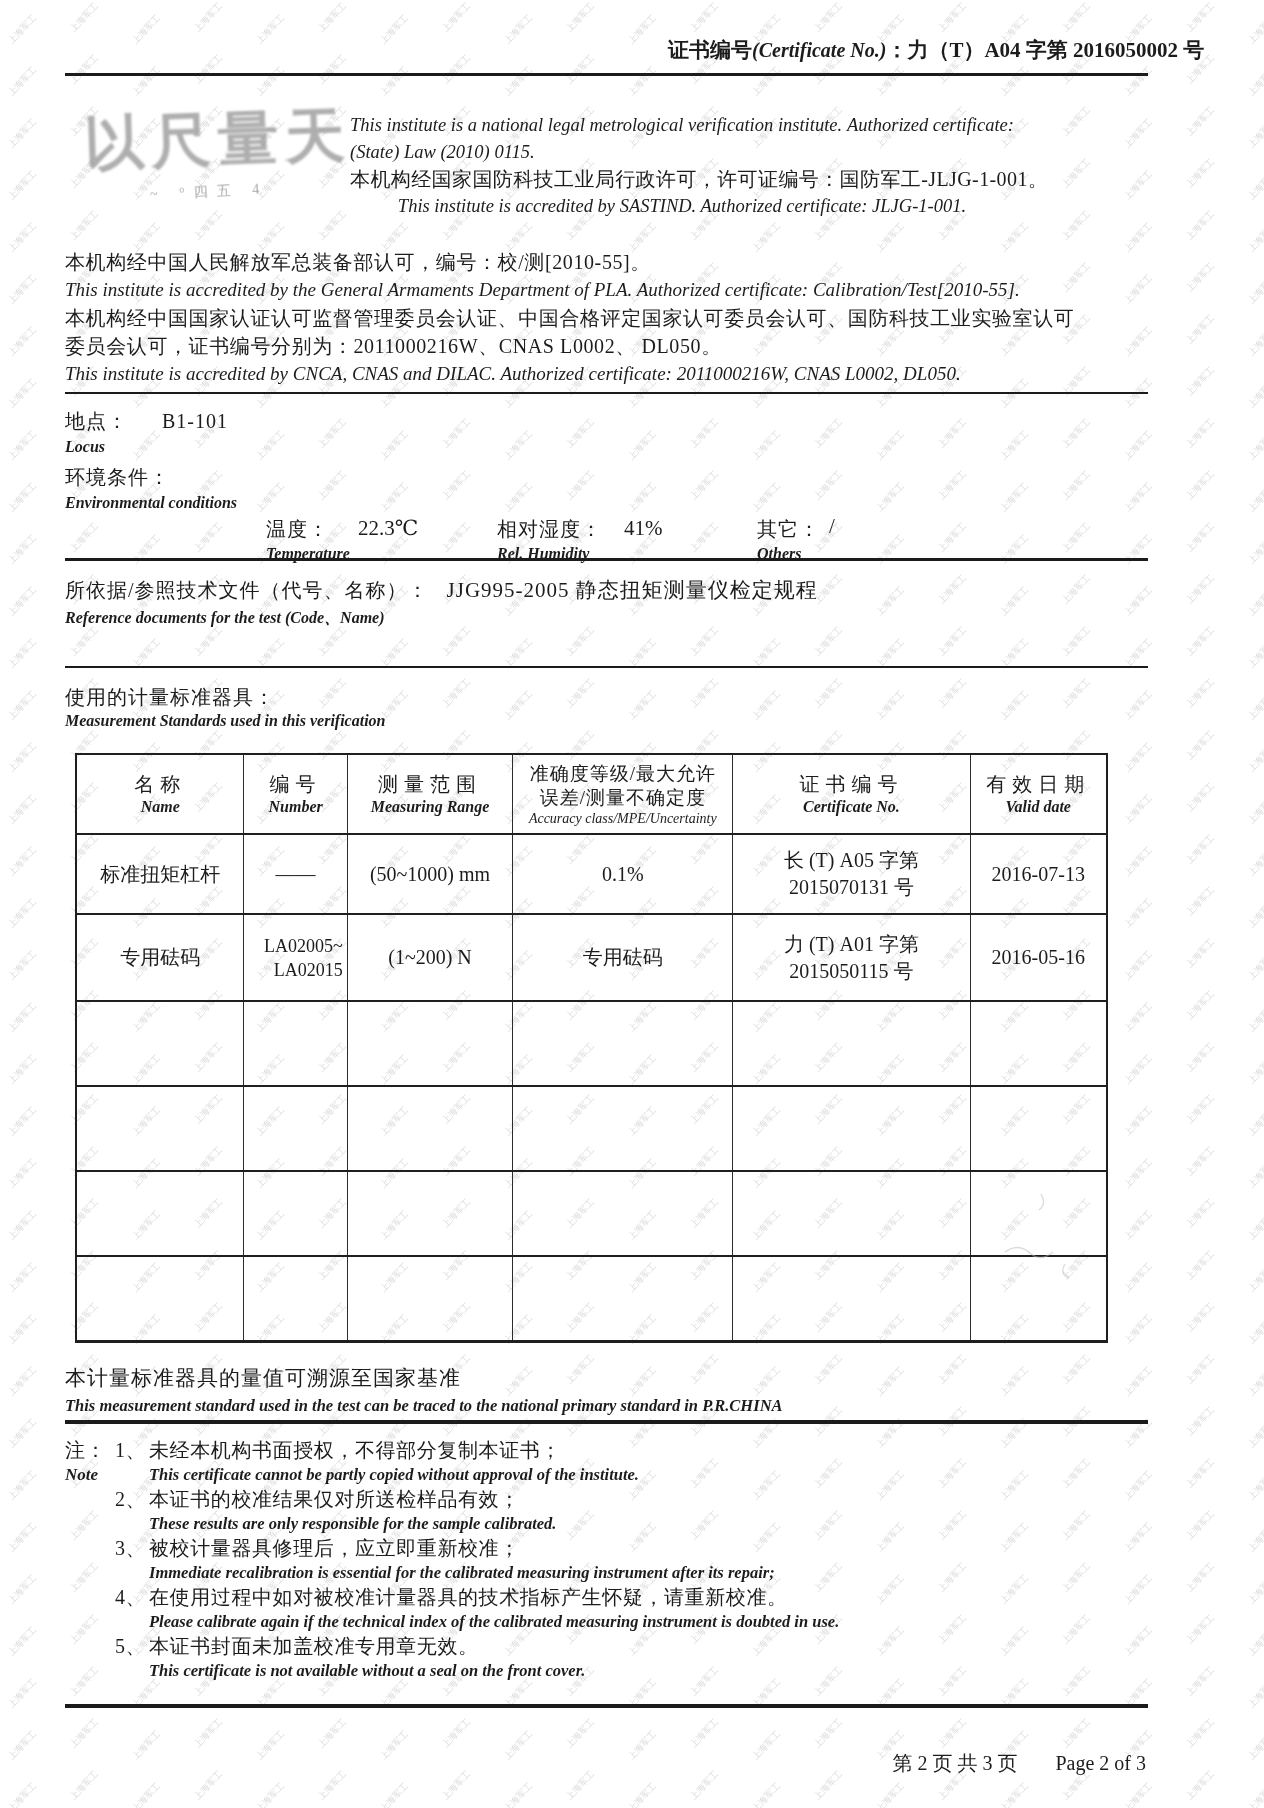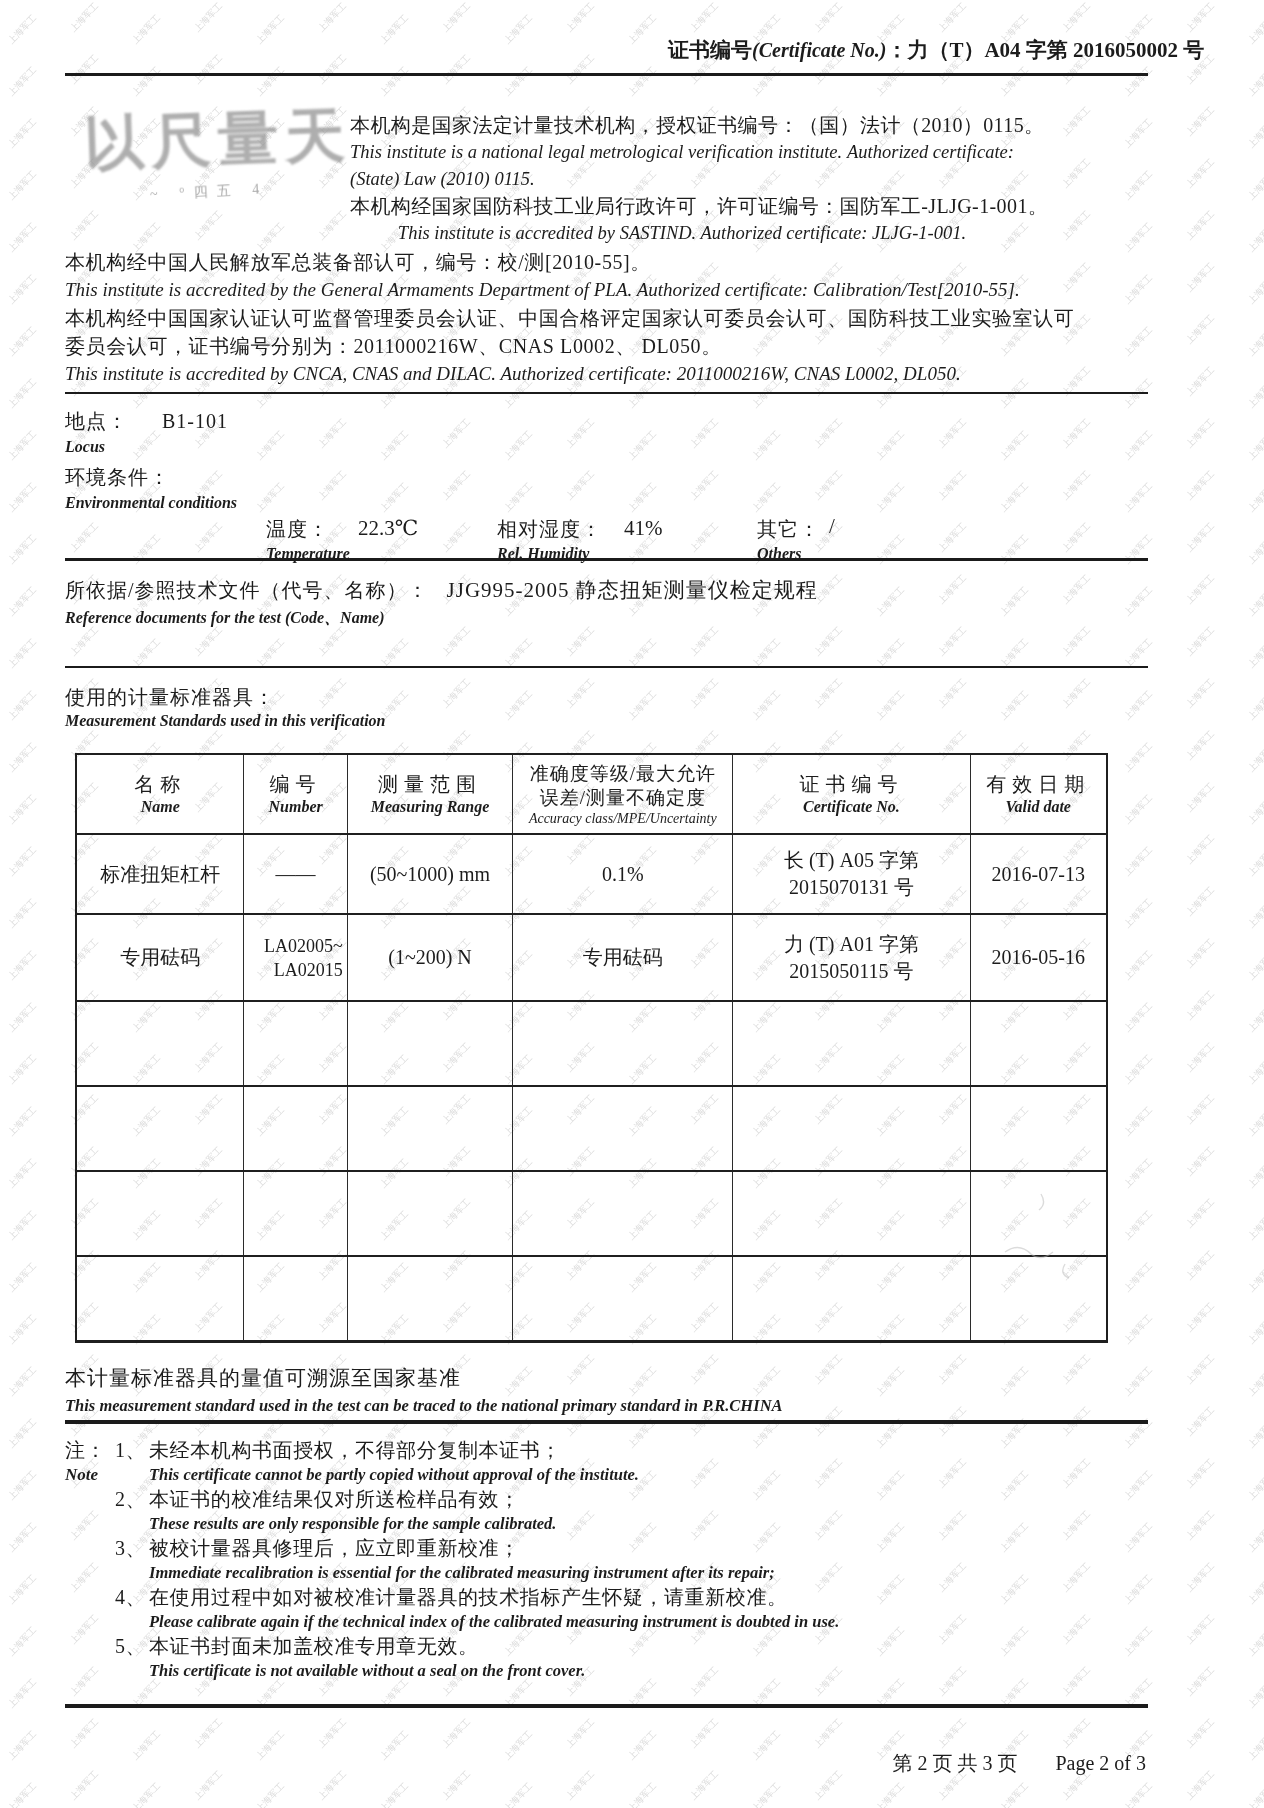--- a/index.html
+++ b/index.html
@@ -97,21 +97,20 @@
     <span class="cn">证书编号</span><span class="en">(Certificate No.)</span><span class="cn">：力（T）A04 字第 2016050002 号</span>
   </div>
   <div class="rule" style="left:65px; top:73px; width:1083px; height:3px;"></div>
 
   <div class="abs stamp">
     <div class="stamp-main">以尺量天</div>
     <div class="stamp-sub">~ °四五 4</div>
   </div>
 
   <div class="abs intro-right">
-    <div class="ln cnln">本机构是国家法定计量技术机构，授权证书编号：（国）法计（2010）0115。</div>
     <div class="ln enln en flexrow">
       <span>This institute is a national legal metrological verification institute.</span>
       <span>Authorized certificate:</span>
     </div>
     <div class="ln enln en">(State) Law (2010) 0115.</div>
     <div class="ln cnln">本机构经国家国防科技工业局行政许可，许可证编号：国防军工-JLJG-1-001。</div>
     <div class="ln enln en centered">This institute is accredited by SASTIND. Authorized certificate: JLJG-1-001.</div>
   </div>
 
   <div class="abs intro-full">

